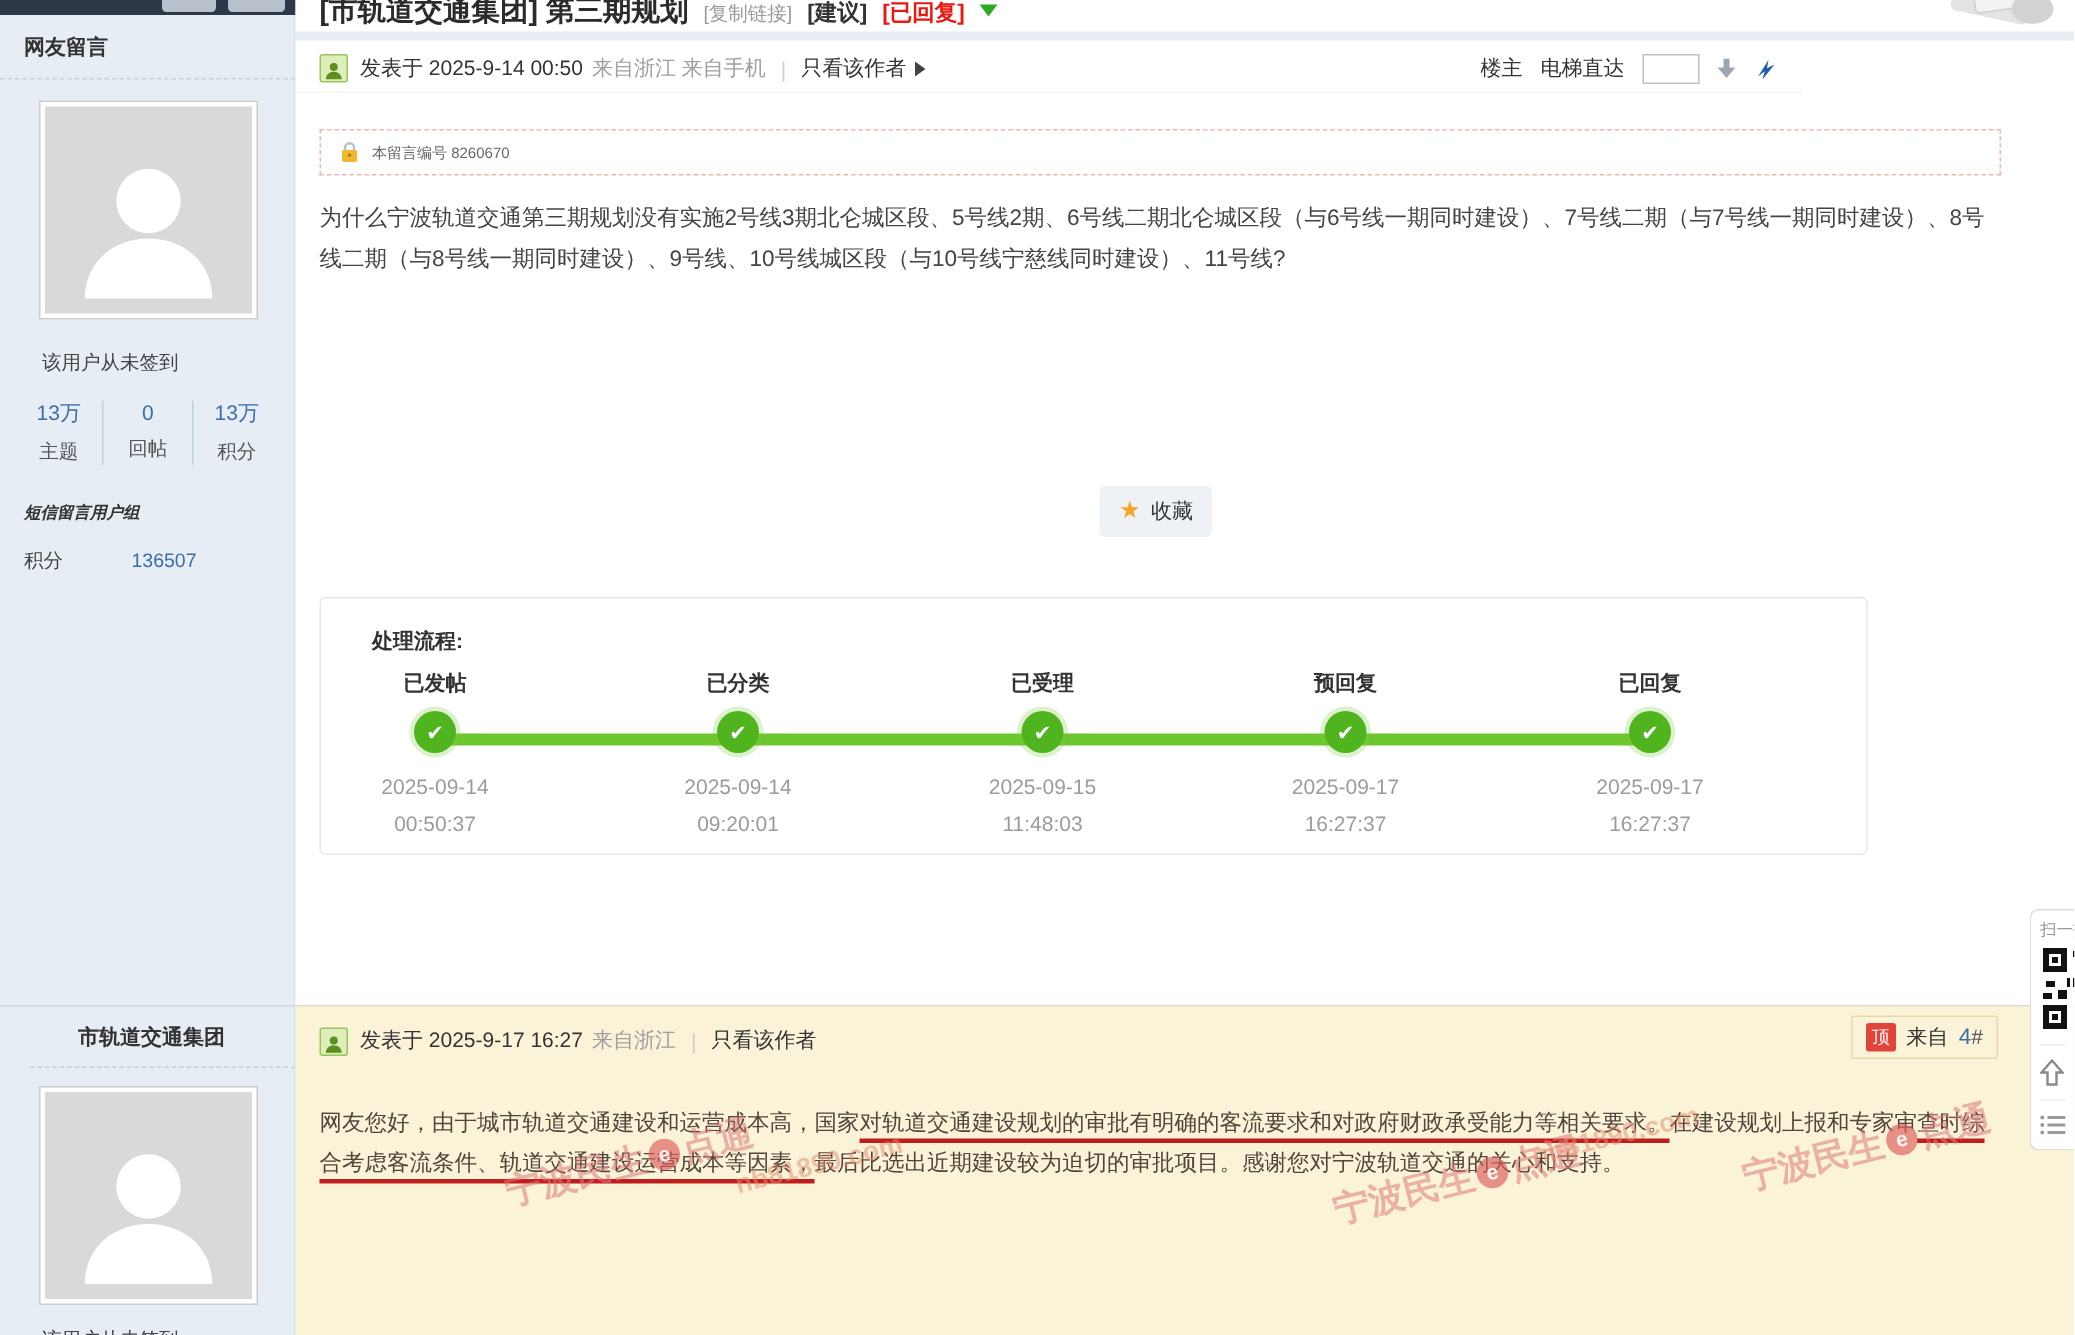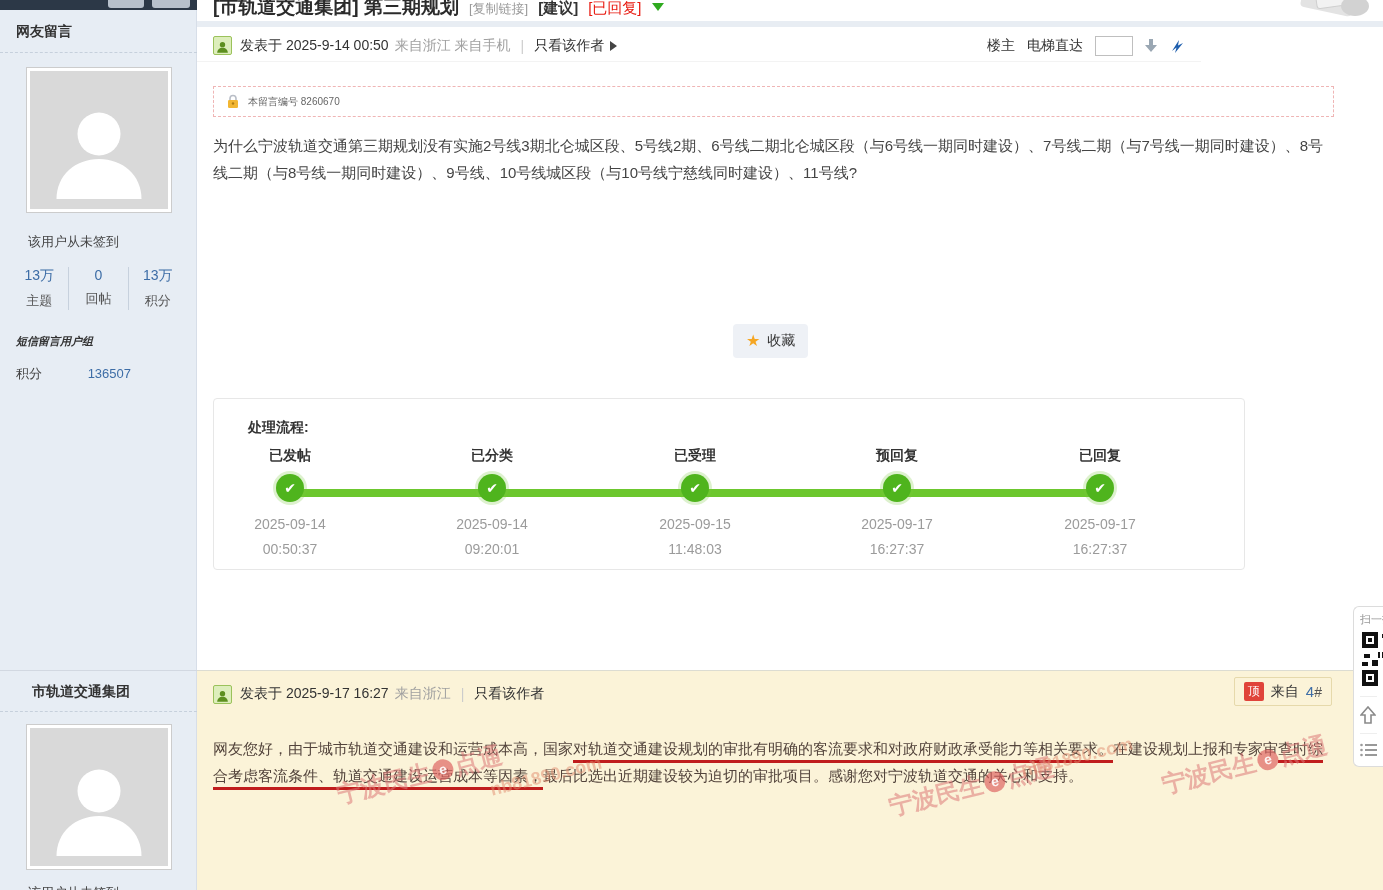--- a/index.html
+++ b/index.html
@@ -26,21 +26,21 @@
   .points-row .pv { color:#3d6da6; margin-left:42px; }
 
   
   .main { position:absolute; left:197px; top:0; width:1186px; height:890px;padding-left:37px; }
   .post1 { position:absolute; left:0; top:0; width:1186px; height:670px; background:#fff; }
 
   .title-row { position:absolute; left:16px; top:-6px; white-space:nowrap; display:flex; align-items:baseline; gap:10px; }
   .t-main { font-size:19px; font-weight:bold; color:#2b2b2b; }
   .t-copy { font-size:13px; color:#9a9a9a; }
   .t-tag  { font-size:15px; font-weight:bold; color:#333; }
-  .t-replied { font-size:15px; font-weight:normal; color:#e8190f; }
+  .t-replied { font-size:15px; font-weight:bold; color:#e8190f; }
   .tri-down-green { width:0; height:0; border-left:6px solid transparent; border-right:6px solid transparent; border-top:8px solid #2faa1f; align-self:center; }
   .deco-img { position:absolute; left:1088px; top:-10px; }
 
   .band { position:absolute; left:0; top:21px; width:1186px; height:6px; background:#e8edf3; }
 
   .meta-row { position:absolute; left:0; top:30px; width:1004px; height:32px; display:flex; align-items:center; padding:0 16px; border-bottom:1px solid #f3f3f3; }
   .mini-av { width:19px; height:19px; border:1px solid #9bc25b; background:#ddeebb; border-radius:2px; display:flex; align-items:flex-end; justify-content:center; overflow:hidden; margin-right:8px; }
   .meta-posted { font-size:14px; color:#333; }
   .meta-origin { font-size:14px; color:#a0a0a0; margin-left:6px; }
   .meta-sep { color:#ccc; margin:0 10px; font-size:14px; }
@@ -132,21 +132,21 @@
         </div>
       </div>
       <div class="group-name">短信留言用户组</div>
       <div class="points-row">
         <span>积分</span>
         <span class="pv">136507</span>
       </div>
     </div>
 
     <div class="sb-sec" style="top:670px;border-top:1px solid #d2d8e1;">
-      <div class="sb-head" style="padding:12px 32px 10px;">市轨道交通集团</div>
+      <div class="sb-head" style="padding:12px 32px 10px;margin-left:20px;">市轨道交通集团</div>
       <div class="avatar-frame" style="margin-top:12px;">
         <div class="avatar-ph">
           <svg width="120" height="120" viewBox="0 0 24 24">
             <circle cx="12" cy="9" r="4.3" fill="#ffffff"></circle>
             <path d="M3.5 22c0-4.8 3.8-8 8.5-8s8.5 3.2 8.5 8z" fill="#ffffff"></path>
           </svg>
         </div>
       </div>
       <div class="signin" style="margin-top:14px;">该用户从未签到</div>
     </div>

